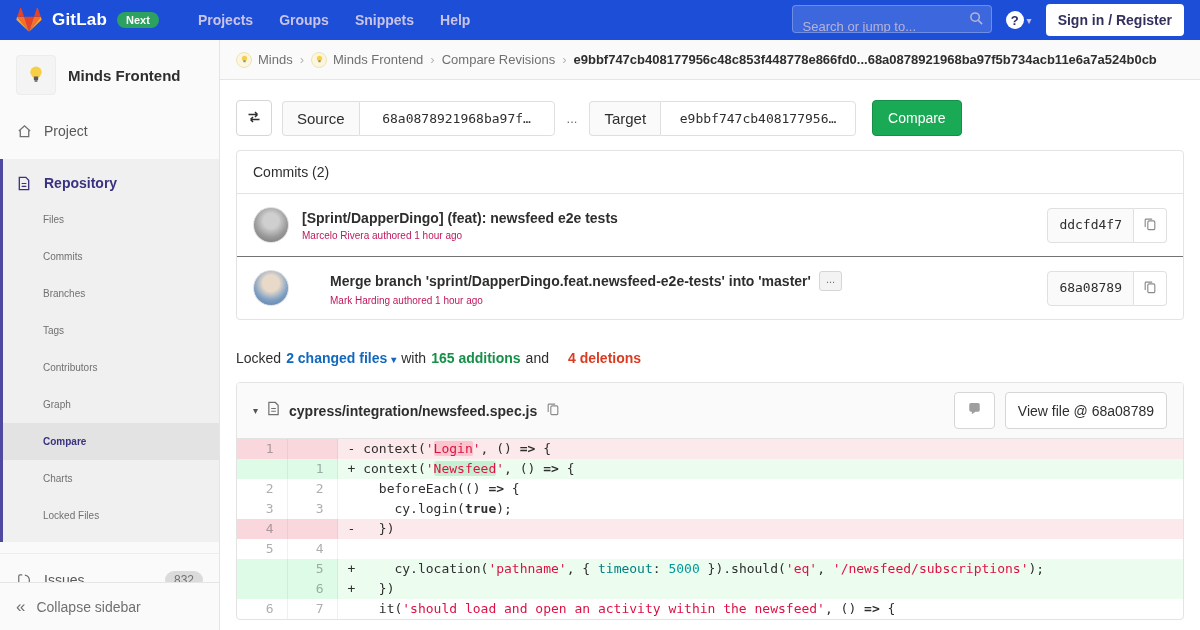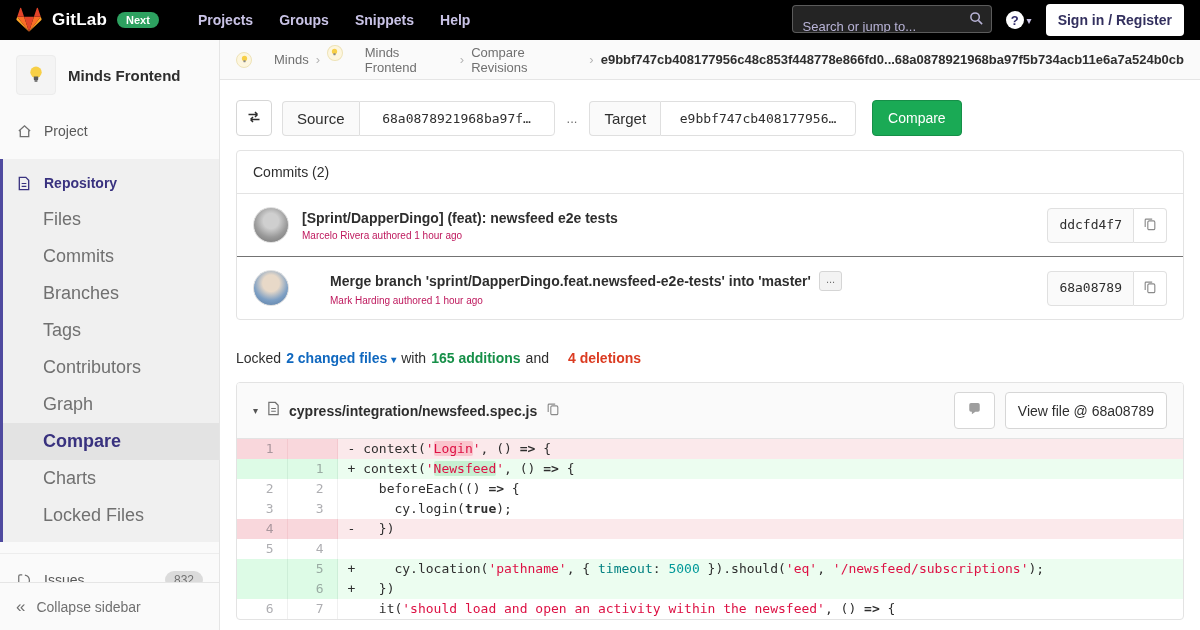--- a/index.html
+++ b/index.html
@@ -1,21 +1,21 @@
 <!DOCTYPE html>
 <html><head>
 <meta charset="utf-8">
 <style>
   * { margin:0; padding:0; box-sizing:border-box; }
   html,body { width:1200px; height:630px; overflow:hidden; background:#fff;
     font-family:"Liberation Sans", sans-serif; color:#2e2e2e; }
 
   
   .navbar { position:absolute; top:0; left:0; width:1200px; height:40px;
-    background:#000000; display:flex; align-items:center; padding:0 16px; z-index:10; }
+    background:#1d4ed8; display:flex; align-items:center; padding:0 16px; z-index:10; }
   .nav-left { display:flex; align-items:center; gap:10px; }
   .logo svg { display:block; }
   .brand { color:#fff; font-size:17px; font-weight:bold; letter-spacing:.2px; cursor:pointer; }
   .next-badge { background:#2da160; color:#fff; font-size:11px; font-weight:bold;
     padding:2px 9px; border-radius:9px; }
   .nav-links { display:flex; align-items:center; margin-left:16px; }
   .nav-link { color:#c9c3e6; font-size:14px; font-weight:600; padding:0 13px; cursor:pointer; }
   .nav-right { margin-left:auto; display:flex; align-items:center; gap:14px; }
   .searchbox { position:relative; width:200px; }
   .searchbox input { width:100%; height:28px; background:rgba(255,255,255,.14);
@@ -36,36 +36,36 @@
   .project-head { display:flex; align-items:center; gap:12px; padding:15px 16px 18px; cursor:pointer; }
   .proj-avatar { width:40px; height:40px; background:#f4f4f4; border:1px solid #ececec;
     border-radius:4px; display:flex; align-items:center; justify-content:center; }
   .proj-title { font-size:15px; font-weight:bold; color:#2e2e2e; }
   .side-item { display:flex; align-items:center; gap:12px; height:36px; padding:0 16px;
     color:#585858; font-size:14px; cursor:pointer; }
   .side-item .sicon { width:16px; display:flex; justify-content:center; }
   .active-section { margin-top:10px; background:#f0f0f0; border-left:3px solid #4f4a9f; padding:6px 0 8px; }
   .active-section .side-item.repo-root { padding-left:13px; color:#39327f; font-weight:bold; }
   .sub-item { display:flex; align-items:center; height:37px; padding-left:40px;
-    color:#707070; font-size:18px; cursor:pointer; }
+    color:#707070; font-size:10px; cursor:pointer; }
   .sub-item.active { background:#e3e3e3; color:#39327f; font-weight:bold; }
   .issues-wrap { margin-top:11px; border-top:1px solid #ededed; padding-top:6px; }
   .issues-row { height:40px; }
   .count-badge { margin-left:auto; background:#dbdbdb; color:#707070; font-size:12px;
     padding:2px 9px; border-radius:9px; }
   .collapse-btn { position:absolute; bottom:0; left:0; width:100%; height:48px;
     border-top:1px solid #e5e5e5; display:flex; align-items:center; gap:11px;
     padding:0 16px; color:#707070; font-size:14px; cursor:pointer; background:#fafafa; }
   .collapse-icn { font-size:17px; color:#707070; line-height:1; }
 
   
   .main { position:absolute; top:40px; left:220px; width:980px; height:590px; background:#fff; }
   .breadcrumbs { height:40px; background:#fafafa; border-bottom:1px solid #e5e5e5;
     display:flex; align-items:center; padding:0 16px; font-size:13px; color:#707070; gap:7px; }
-  .crumb { display:flex; gap:22px; cursor:pointer; }
+  .crumb { display:flex; gap:6px; cursor:pointer; }
   .crumb-avatar { width:16px; height:16px; border-radius:50%; background:#fdf6de;
     border:1px solid #eee3b8; display:flex; align-items:center; justify-content:center; }
   .crumb-sep { color:#b5b5b5; }
   .crumb-current { color:#2e2e2e; font-weight:bold; }
 
   .content { padding:20px 16px 0; }
 
   
   .compare-form { display:flex; align-items:center; gap:10px; margin-bottom:14px; }
   .swap-btn { width:36px; height:36px; background:#fff; border:1px solid #d6d6d6;

